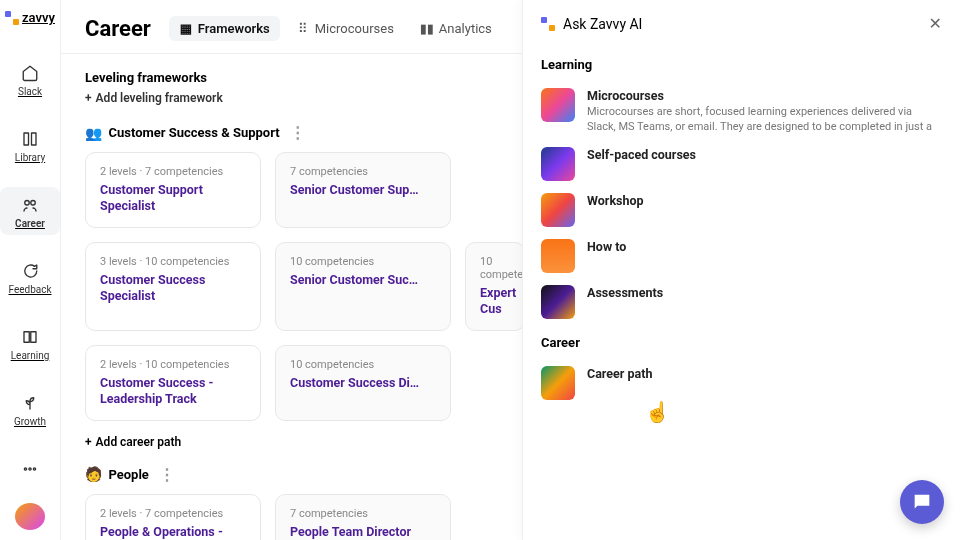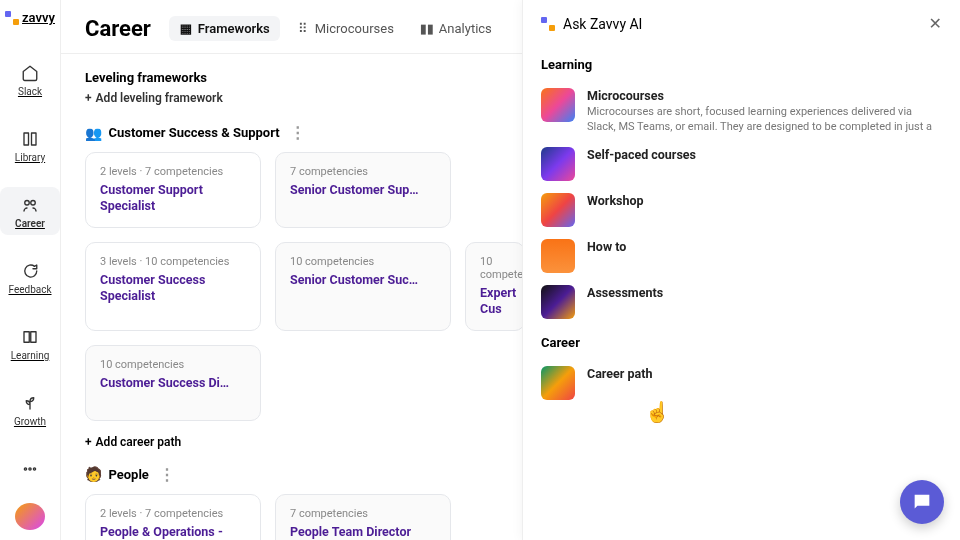--- a/index.html
+++ b/index.html
@@ -175,20 +175,24 @@
       <div class="card">
           <div class="card-meta">10 competencies</div>
           <div class="card-title">Senior Customer Suc…</div>
         </div>
       <div class="card" style="width:60px;overflow:hidden">
           <div class="card-meta">10 compete</div>
           <div class="card-title">Expert Cus</div>
         </div>
     </div>
     <div class="cards">
+      <div class="card first">
+          <div class="card-meta">2 levels · 10 competencies</div>
+          <div class="card-title">Customer Success - Leadership Track</div>
+        </div>
       <div class="card">
           <div class="card-meta">10 competencies</div>
           <div class="card-title">Customer Success Di…</div>
         </div>
     </div>
 
     <div class="add-path">
       <span>+</span>
       <span>Add career path</span>
     </div>

